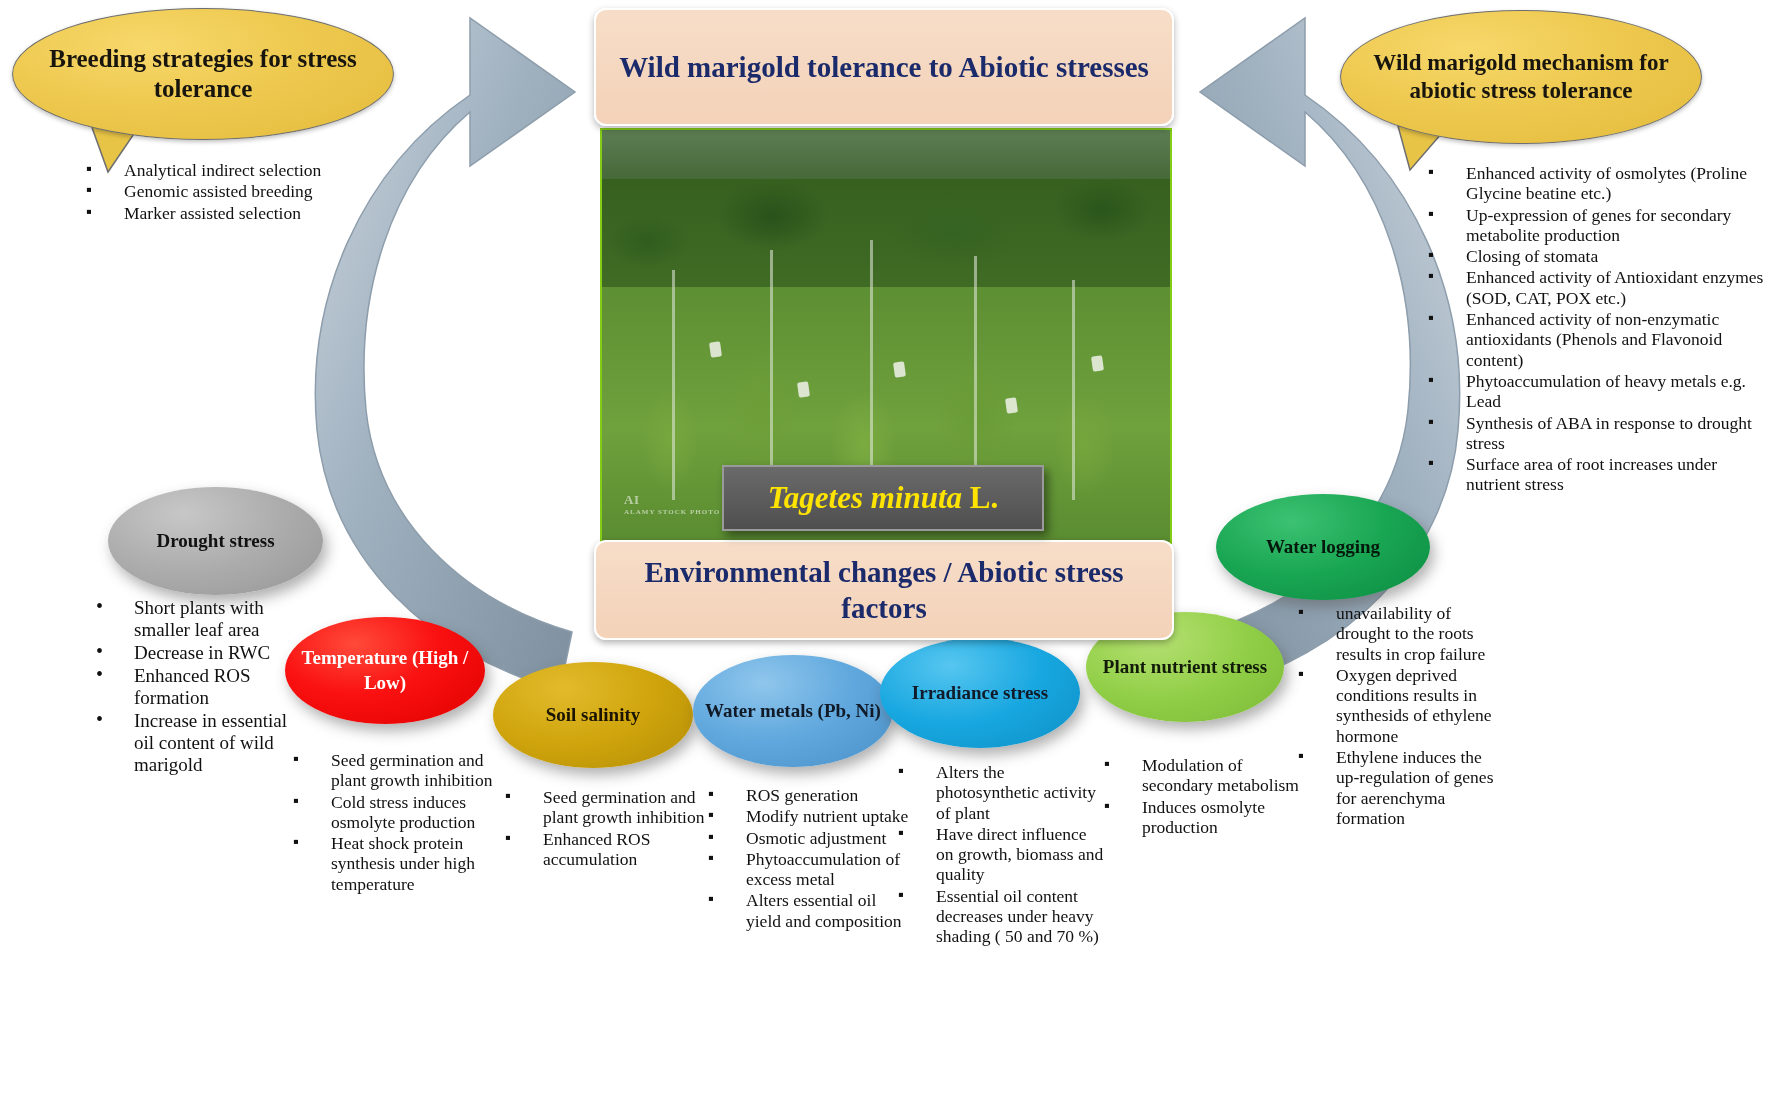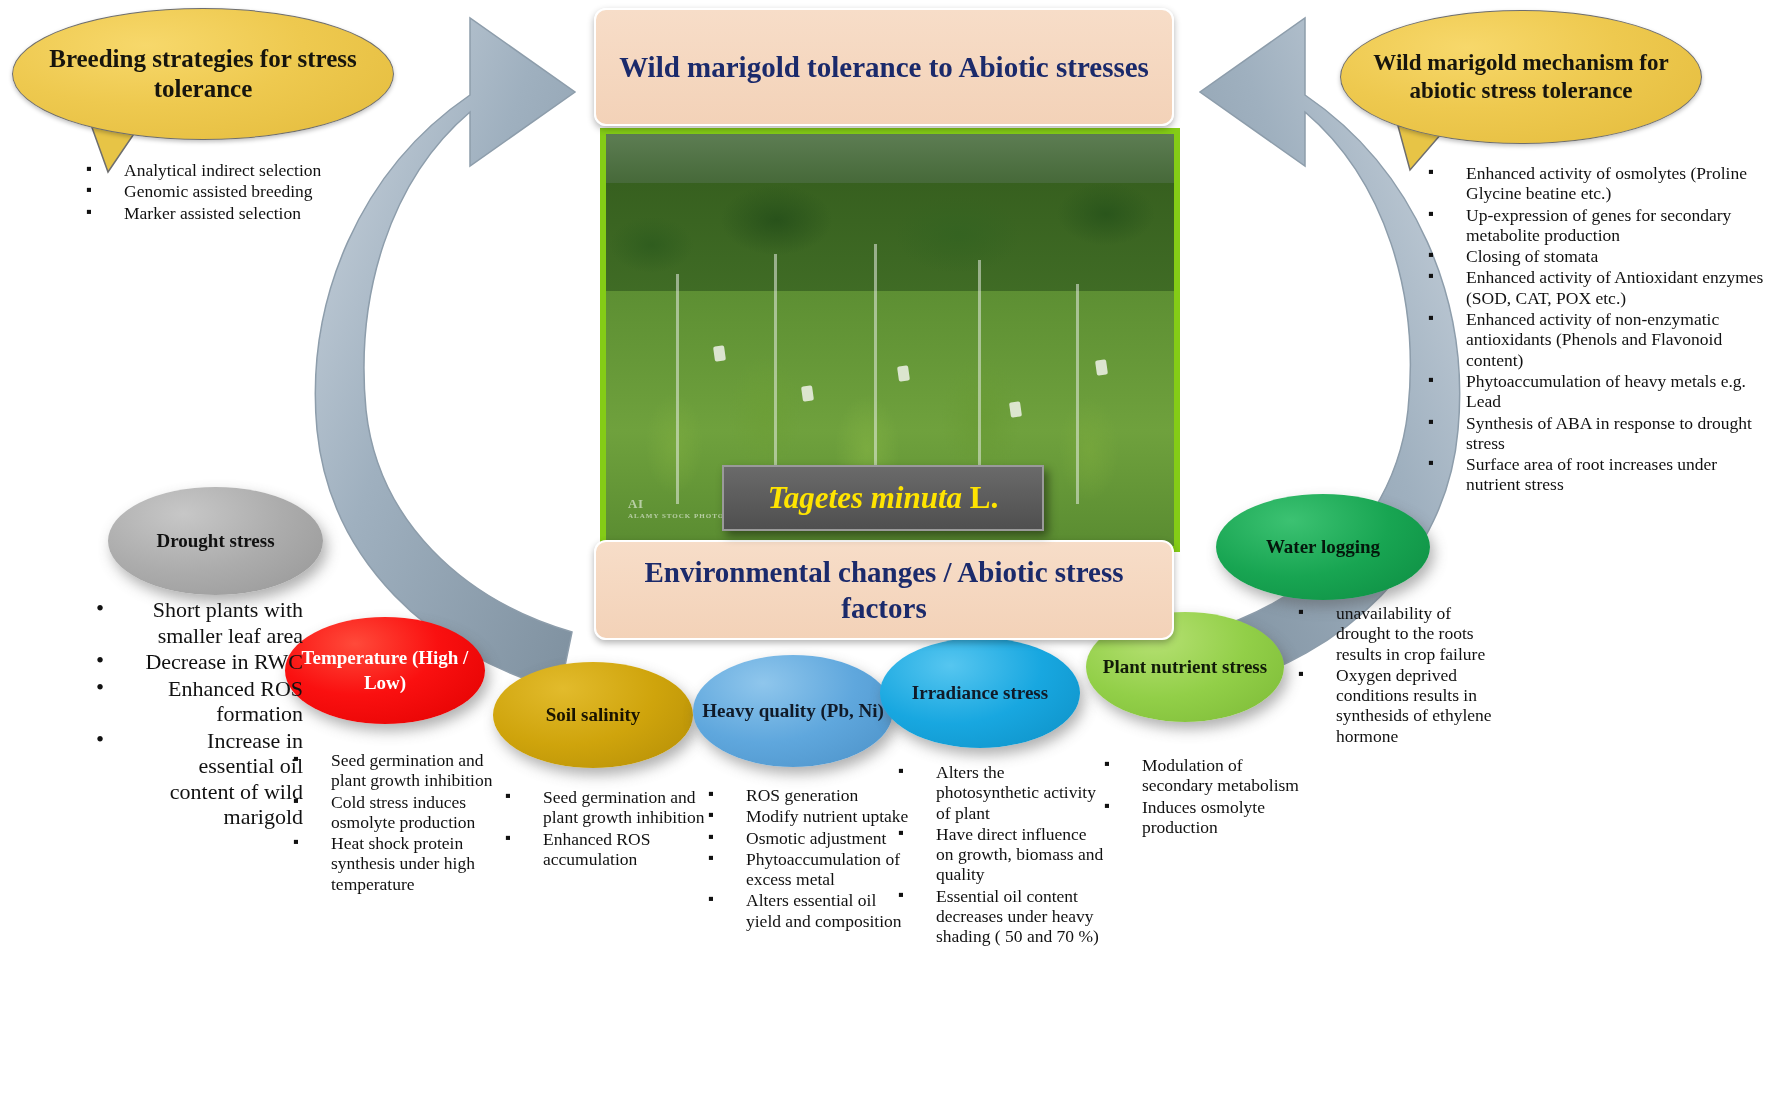--- a/index.html
+++ b/index.html
@@ -37,21 +37,21 @@
     border:2px solid #ffffff;
     border-radius:12px;
     box-shadow:0 3px 7px rgba(0,0,0,.30);
     display:flex;align-items:center;justify-content:center;text-align:center;
     color:#1b2a6b;font-weight:bold;line-height:1.25;
     z-index:7;
   }
 
   
   .photo{
-    z-index:6;overflow:hidden;border:6px solid #84cc16;
+    z-index:6;overflow:hidden;border:2px solid #84cc16;
     background:#2c5b1d;
   }
   .photo .sky{position:absolute;left:0;top:0;width:100%;height:26%;
     background:linear-gradient(180deg,#5d7d53 0%,#3f6331 60%,#2f5427 100%);}
   .photo .canopy{position:absolute;left:0;top:12%;width:100%;height:50%;
     background:
       radial-gradient(ellipse 60px 40px at 8% 30%, rgba(46,92,30,.9) 0%, rgba(46,92,30,0) 70%),
       radial-gradient(ellipse 80px 50px at 30% 18%, rgba(38,80,26,.9) 0%, rgba(38,80,26,0) 70%),
       radial-gradient(ellipse 90px 55px at 62% 25%, rgba(52,99,33,.9) 0%, rgba(52,99,33,0) 70%),
       radial-gradient(ellipse 70px 45px at 88% 15%, rgba(40,84,27,.9) 0%, rgba(40,84,27,0) 70%),
@@ -213,39 +213,39 @@
   <span class="lbl">Temperature (High  / Low)</span>
 </div>
 
 <div class="ell abs" style="left:493px;top:662px;width:200px;height:106px;font-size:19px;
             background:radial-gradient(ellipse at 35% 25%, #e2bb2c 0%, #cfa40c 50%, #b38d06 100%);color:#1a1400;">
   <span class="lbl">Soil salinity</span>
 </div>
 
 <div class="ell abs" style="left:693px;top:655px;width:200px;height:112px;font-size:19px;
             background:radial-gradient(ellipse at 35% 25%, #8fc6ec 0%, #5fa7dd 50%, #4b90c6 100%);color:#101a28;">
-  <span class="lbl">Heavy  quality (Pb,  Ni)</span>
+  <span class="lbl">Water  metals (Pb,  Ni)</span>
 </div>
 
 <div class="ell abs" style="left:880px;top:638px;width:200px;height:110px;font-size:19px;
             background:radial-gradient(ellipse at 35% 25%, #56c6f0 0%, #18a7e0 50%, #0d8fc4 100%);color:#101a28;">
   <span class="lbl">Irradiance stress</span>
 </div>
 
 <div class="ell abs" style="left:1086px;top:612px;width:198px;height:110px;font-size:19px;
             background:radial-gradient(ellipse at 35% 25%, #b5e072 0%, #92cf48 50%, #7bb936 100%);color:#111b08;">
   <span class="lbl">Plant  nutrient stress</span>
 </div>
 
 <div class="ell abs" style="left:1216px;top:494px;width:214px;height:106px;font-size:19px;
             background:radial-gradient(ellipse at 35% 25%, #3cc272 0%, #18a552 50%, #0c8b41 100%);color:#04180c;">
   <span class="lbl">Water  logging</span>
 </div>
 
-<div class="abs txt" style="left:88px;top:597px;width:215px;font-size:22px;text-align:right;">
+<div class="abs txt" style="left:88px;top:597px;width:215px;font-size:19px;">
   <ul class="bl round">
     <li>Short plants with smaller leaf area</li>
     <li>Decrease in RWC</li>
     <li>Enhanced ROS formation</li>
     <li>Increase in essential oil content of wild marigold</li>
   </ul>
 </div>
 
 <div class="abs txt" style="left:285px;top:750px;width:215px;font-size:17.5px;">
   <ul class="bl">
@@ -284,14 +284,15 @@
   <ul class="bl">
     <li>Modulation of secondary metabolism</li>
     <li>Induces osmolyte production</li>
   </ul>
 </div>
 
 <div class="abs txt" style="left:1290px;top:603px;width:210px;font-size:17.5px;">
   <ul class="bl">
     <li>unavailability of drought to the roots results in crop failure</li>
     <li>Oxygen deprived conditions results in synthesids of ethylene hormone</li>
+    <li>Ethylene induces the up-regulation of genes for aerenchyma formation</li>
   </ul>
 </div>
 
 </body></html>

